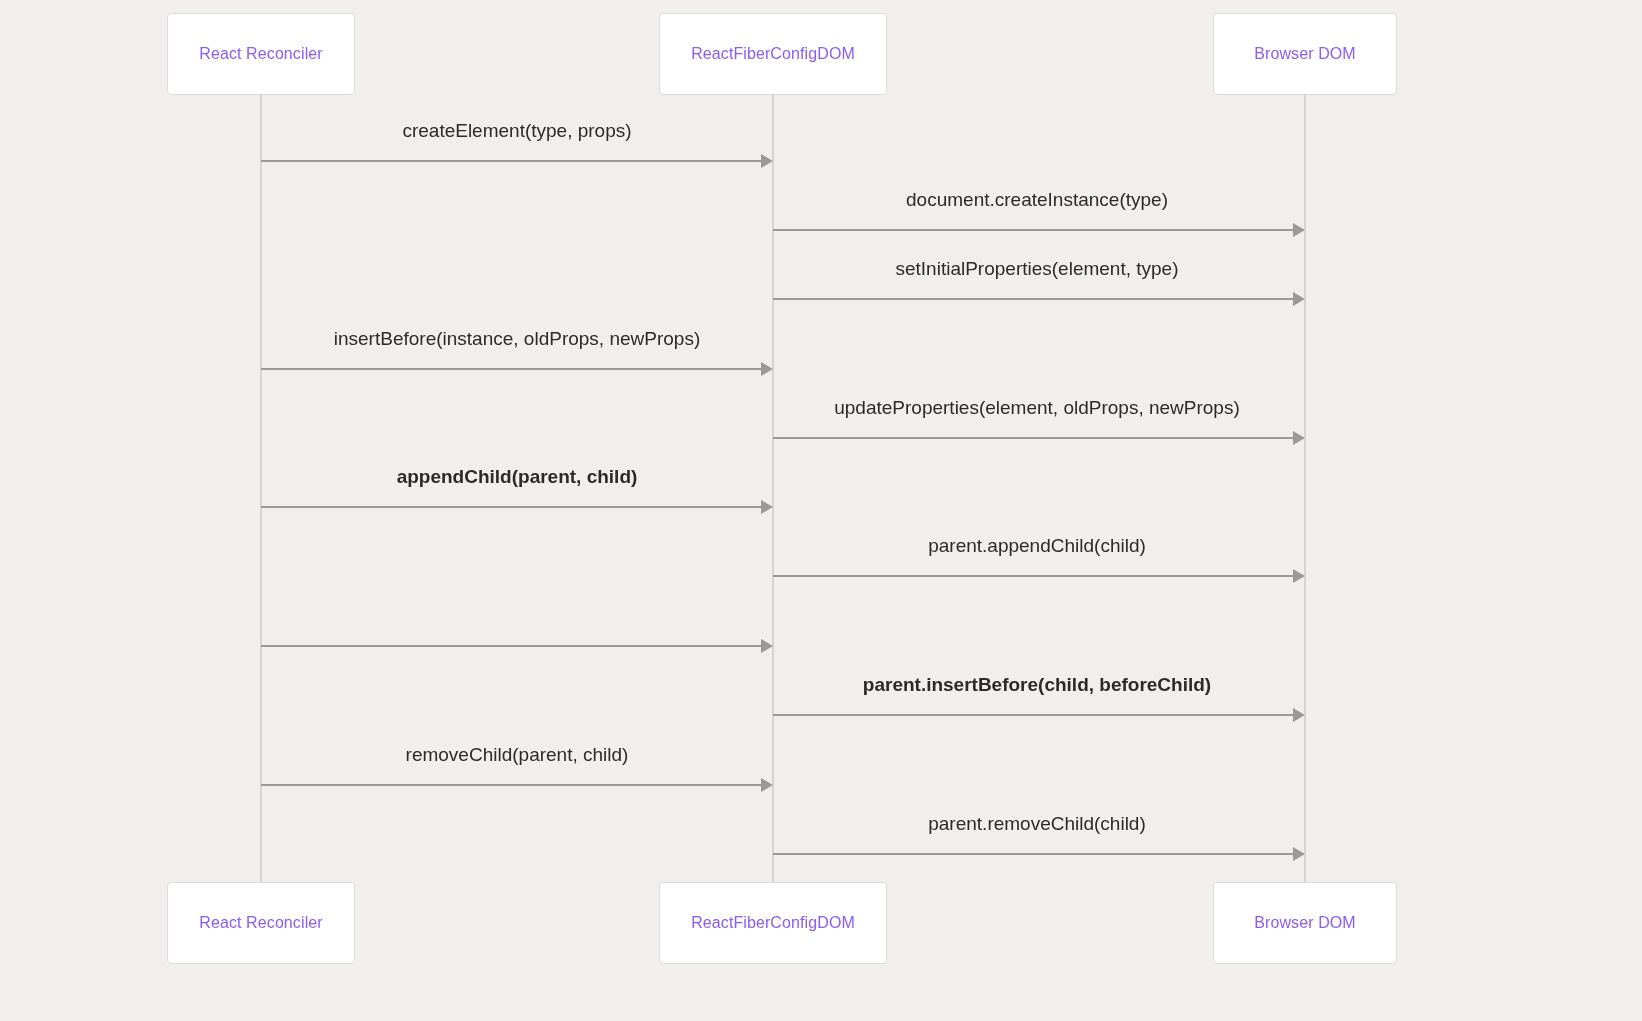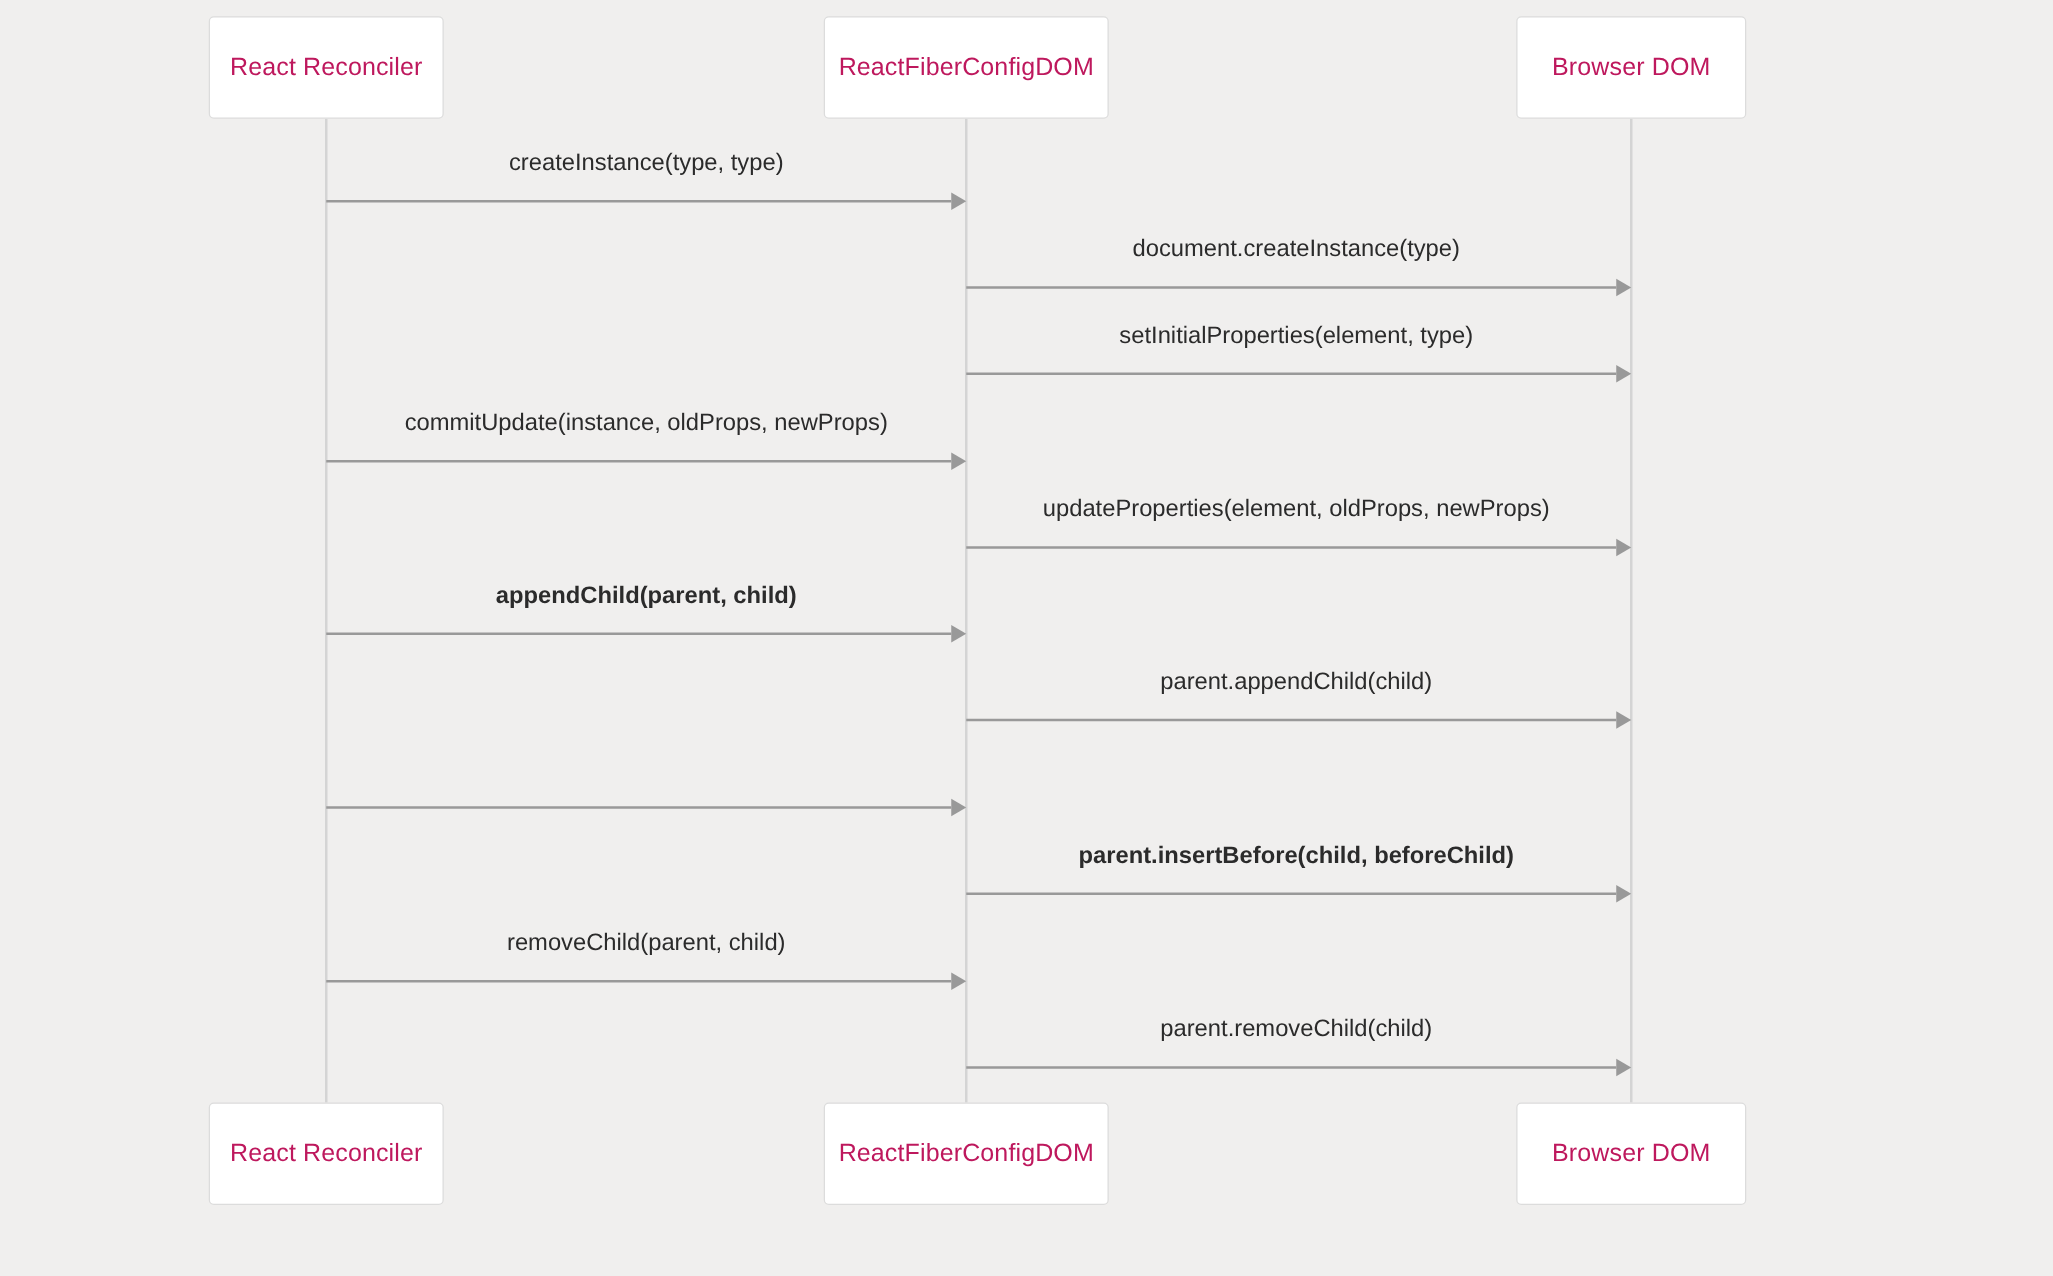--- a/index.html
+++ b/index.html
@@ -23,22 +23,22 @@
   }
   .participant-box {
     position: absolute;
     background: #ffffff;
     border: 1px solid #dcdcdc;
     border-radius: 4px;
     box-sizing: border-box;
     display: flex;
     align-items: center;
     justify-content: center;
-    color: #be185d;
-    font-size: 20px;
+    color: #8b5cf6;
+    font-size: 16px;
     font-family: "Liberation Sans", sans-serif;
     letter-spacing: 0.1px;
     white-space: nowrap;
   }
   .lifeline {
     position: absolute;
     width: 2px;
     background: #d4d4d4;
   }
   .msg-label {
@@ -82,30 +82,30 @@
     </div>
     <div class="participant-box" style="left: 167px; top: 882px; width: 188px; height: 82px;">
       <span>React Reconciler</span>
     </div>
     <div class="participant-box" style="left: 659px; top: 882px; width: 228px; height: 82px;">
       <span>ReactFiberConfigDOM</span>
     </div>
     <div class="participant-box" style="left: 1213px; top: 882px; width: 184px; height: 82px;">
       <span>Browser DOM</span>
     </div>
-    <div class="msg-label" style="left: 517px; top: 120px;">createInstance(type, type)</div>
+    <div class="msg-label" style="left: 517px; top: 120px;">createElement(type, props)</div>
     <div class="msg-line" style="left: 261px; top: 160px; width: 500px;"></div>
     <div class="msg-head" style="left: 761px; top: 154px;"></div>
     <div class="msg-label" style="left: 1037px; top: 189px;">document.createInstance(type)</div>
     <div class="msg-line" style="left: 773px; top: 229px; width: 520px;"></div>
     <div class="msg-head" style="left: 1293px; top: 223px;"></div>
     <div class="msg-label" style="left: 1037px; top: 258px;">setInitialProperties(element, type)</div>
     <div class="msg-line" style="left: 773px; top: 298px; width: 520px;"></div>
     <div class="msg-head" style="left: 1293px; top: 292px;"></div>
-    <div class="msg-label" style="left: 517px; top: 328px;">commitUpdate(instance, oldProps, newProps)</div>
+    <div class="msg-label" style="left: 517px; top: 328px;">insertBefore(instance, oldProps, newProps)</div>
     <div class="msg-line" style="left: 261px; top: 368px; width: 500px;"></div>
     <div class="msg-head" style="left: 761px; top: 362px;"></div>
     <div class="msg-label" style="left: 1037px; top: 397px;">updateProperties(element, oldProps, newProps)</div>
     <div class="msg-line" style="left: 773px; top: 437px; width: 520px;"></div>
     <div class="msg-head" style="left: 1293px; top: 431px;"></div>
     <div class="msg-label" style="left: 517px; top: 466px; font-weight: bold;">appendChild(parent, child)</div>
     <div class="msg-line" style="left: 261px; top: 506px; width: 500px;"></div>
     <div class="msg-head" style="left: 761px; top: 500px;"></div>
     <div class="msg-label" style="left: 1037px; top: 535px;">parent.appendChild(child)</div>
     <div class="msg-line" style="left: 773px; top: 575px; width: 520px;"></div>

